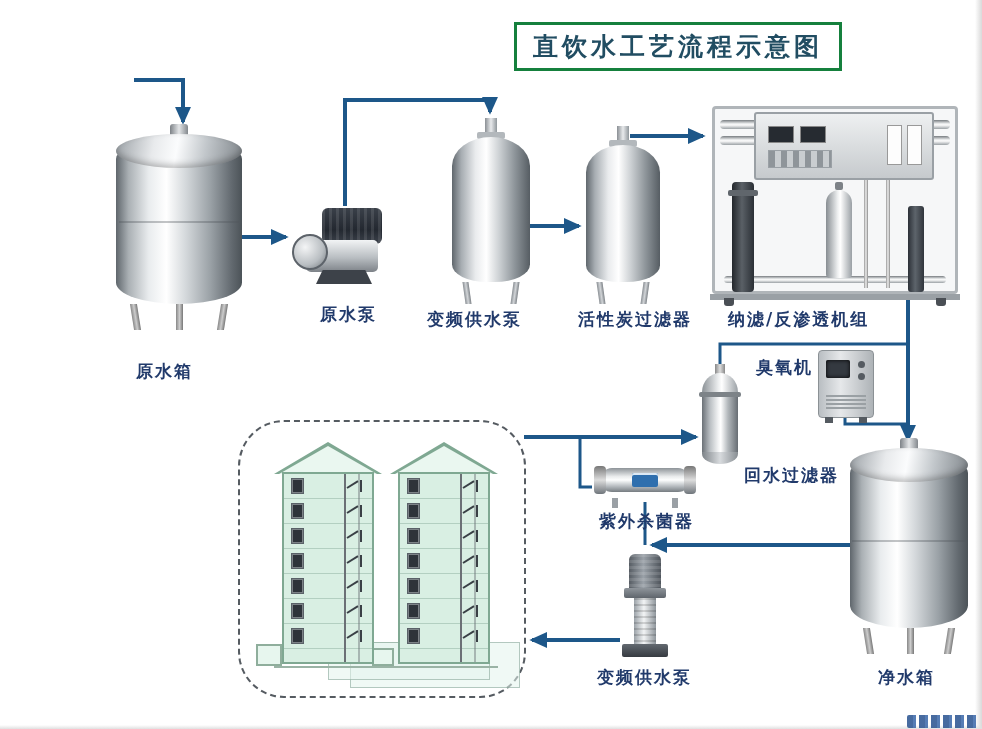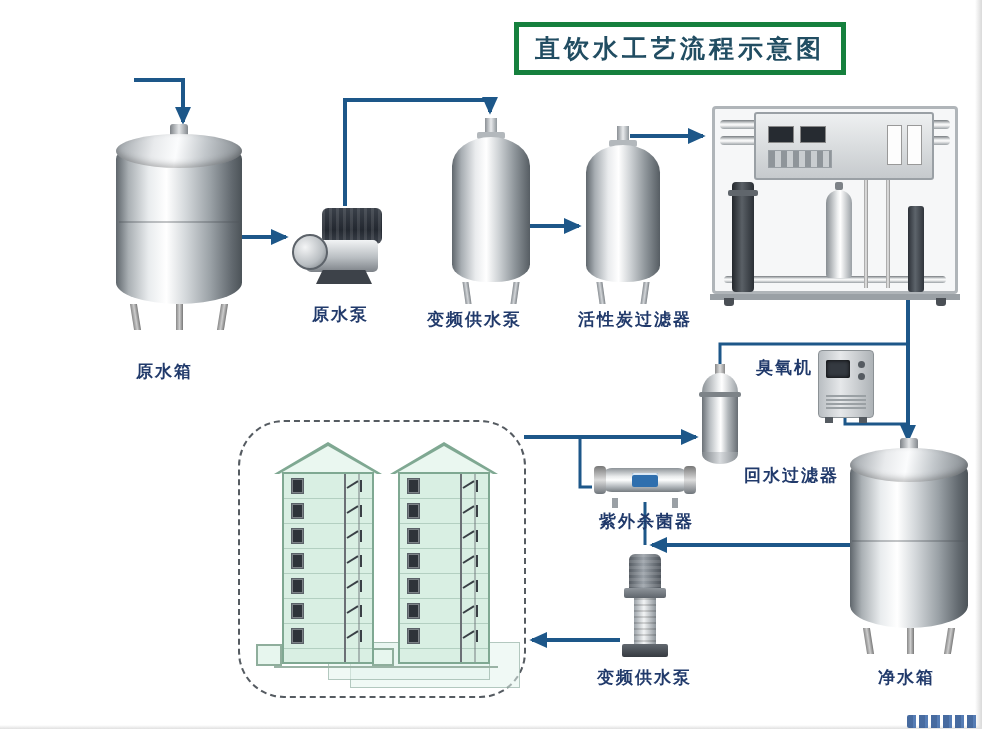--- a/index.html
+++ b/index.html
@@ -4,21 +4,21 @@
 <style>
   html,body{margin:0;padding:0;background:#fff;}
   .canvas{position:relative;width:982px;height:729px;background:#ffffff;overflow:hidden;
           font-family:"DejaVu Sans","Liberation Sans",sans-serif;}
   
   .pipes{position:absolute;left:0;top:0;z-index:1;}
   .pipes polyline{fill:none;stroke:#1d5789;stroke-width:4;}
   .pipes polyline.thin{stroke-width:3;}
   
   .lbl{position:absolute;font-size:17px;font-weight:700;color:#213a6b;letter-spacing:2px;white-space:nowrap;z-index:6;}
-  .title-box{position:absolute;left:514px;top:22px;padding:5px 16px;border:5px solid #15803d;color:#214d62;
+  .title-box{position:absolute;left:514px;top:22px;padding:5px 16px;border:3px solid #15803d;color:#214d62;
              font-size:25px;font-weight:700;letter-spacing:4px;background:#fff;z-index:6;}
   
   .source{position:absolute;left:28px;top:58px;width:106px;height:42px;z-index:3;
           background:radial-gradient(ellipse at 40% 35%,#dcf0f9,#9ecde6 70%,#7db6d8);
           border:2px solid #5a94c8;border-radius:50%;display:flex;align-items:center;justify-content:center;}
   .source span{color:#1b7a44;font-weight:700;font-size:18px;letter-spacing:3px;}
   
   .tank{position:absolute;z-index:3;}
   .t-nozzle{position:absolute;left:50%;transform:translateX(-50%);top:-10px;width:18px;height:16px;
             background:linear-gradient(90deg,#7d8287,#e4e6e8,#83888d);border-radius:3px 3px 0 0;}
@@ -175,21 +175,21 @@
     <div class="t-leg r"></div>
   </div>
   <div class="lbl" style="left:136px;top:360px;">原水箱</div>
 
   <div class="pump">
     <div class="p-motor"></div>
     <div class="p-body"></div>
     <div class="p-bell"></div>
     <div class="p-base"></div>
   </div>
-  <div class="lbl" style="left:312px;top:303px;">原水泵</div>
+  <div class="lbl" style="left:320px;top:303px;">原水泵</div>
 
   <div class="vessel" style="left:452px;top:118px;width:78px;height:186px;">
     <div class="v-nozzle"></div>
     <div class="v-flange"></div>
     <div class="v-body"></div>
     <div class="v-leg l"></div>
     <div class="v-leg r"></div>
   </div>
   <div class="lbl" style="left:427px;top:308px;">变频供水泵</div>
 
@@ -216,20 +216,21 @@
       <div class="ro-card" style="right:30px;top:11px;"></div>
       <div class="ro-card" style="right:10px;top:11px;"></div>
     </div>
     <div class="ro-pumpL"></div>
     <div class="ro-cart"></div>
     <div class="ro-pumpR"></div>
     <div class="ro-base"></div>
     <div class="ro-foot" style="left:14px;"></div>
     <div class="ro-foot" style="right:14px;"></div>
   </div>
+  <div class="lbl" style="left:728px;top:308px;">纳滤/反渗透机组</div>
 
   <div class="ozone">
     <div class="oz-win"></div>
     <div class="oz-knob" style="top:10px;"></div>
     <div class="oz-knob" style="top:22px;"></div>
     <div class="oz-vent"></div>
     <div class="oz-foot" style="left:6px;"></div>
     <div class="oz-foot" style="right:6px;"></div>
   </div>
   <div class="lbl" style="left:756px;top:356px;">臭氧机</div>

